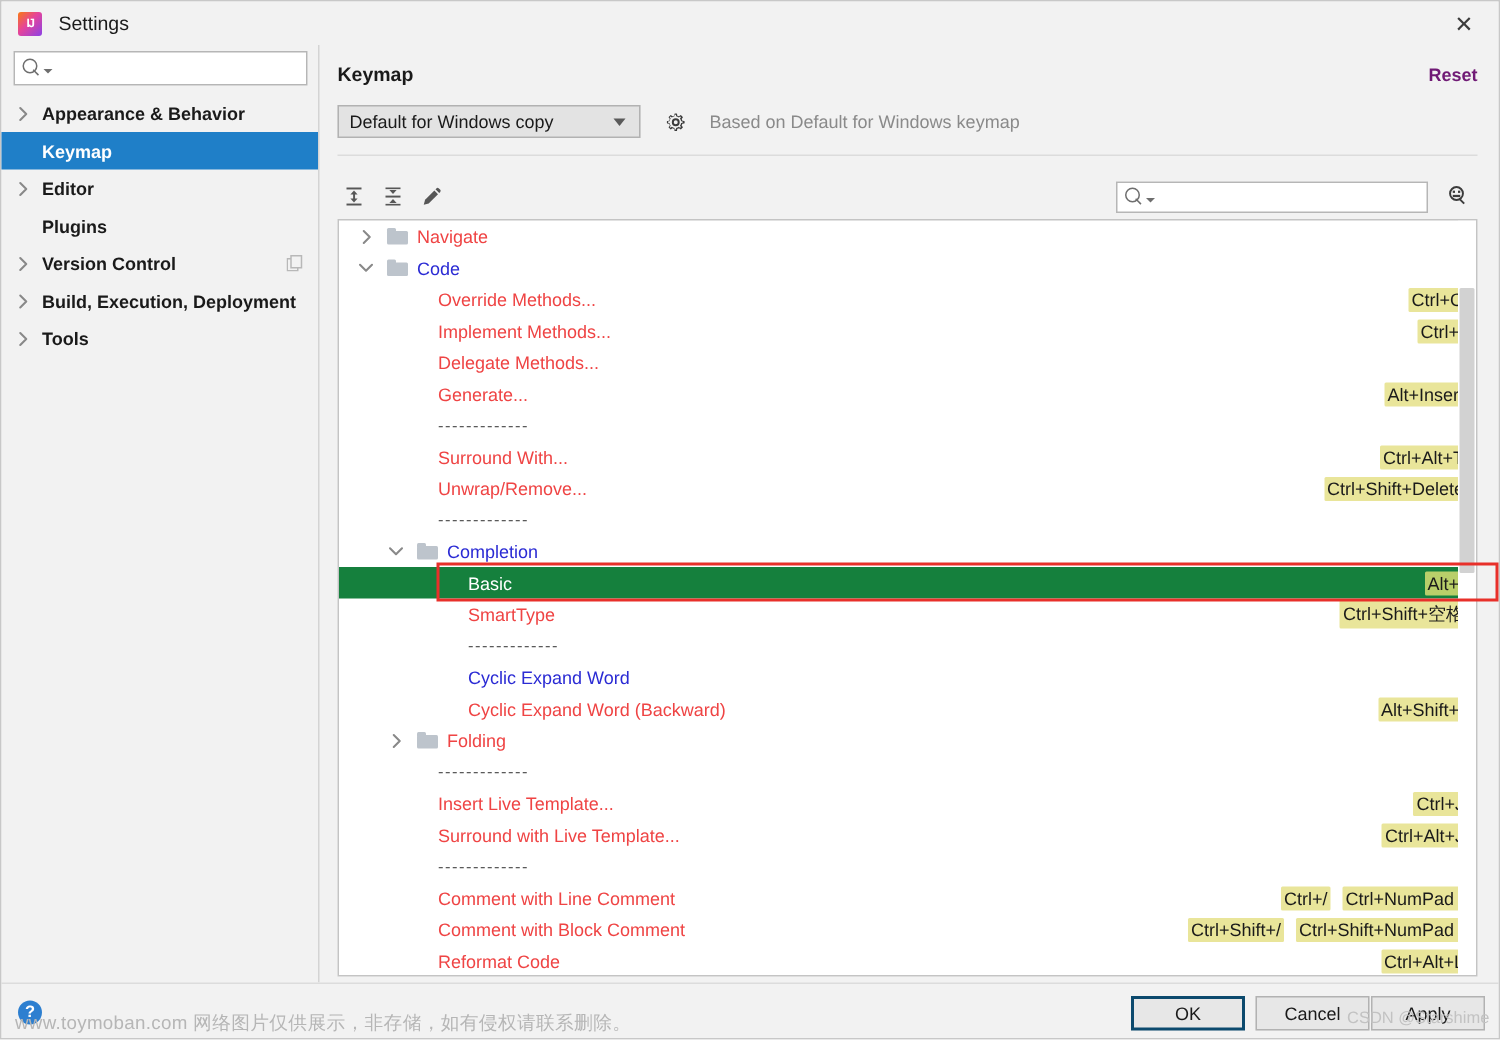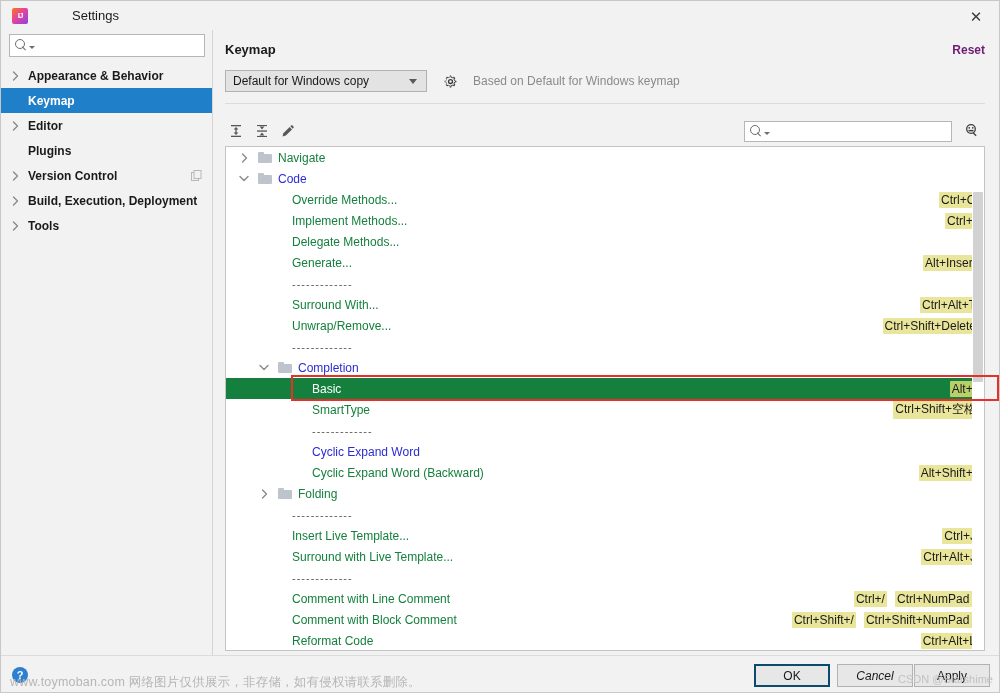--- a/index.html
+++ b/index.html
@@ -17,21 +17,21 @@
     width: 1000px; height: 693px;
     background: #f2f2f2;
     border: 1px solid #c8c8c8;
   }
 
   
   .titlebar {
     position: absolute; left: 0; top: 0;
     width: 998px; height: 29px;
     background: #f2f2f2;
-    display: flex; align-items: center; gap: 33px;
+    display: flex; align-items: center;
   }
   .app-logo {
     margin-left: 11px;
     width: 16px; height: 16px;
     border-radius: 2px;
     background: linear-gradient(135deg, #f97a12 0%, #e5449b 45%, #8b42e6 100%);
     position: relative;
     flex: none;
   }
   .app-logo::after {
@@ -224,21 +224,21 @@
     position: relative;
   }
   .folder-ic::before {
     content: ""; position: absolute; left: 0; top: 2px;
     width: 14px; height: 9px; background: #bdc4cc; border-radius: 1px;
   }
   .folder-ic::after {
     content: ""; position: absolute; left: 0; top: 0;
     width: 6px; height: 3px; background: #bdc4cc; border-radius: 1px 1px 0 0;
   }
-  .tlabel { color: #15803d; white-space: nowrap; }
+  .tlabel { color: #ef4444; white-space: nowrap; }
   .tlabel.link { color: #2b2bd4; }
   .sep-dashes {
     color: #5a5a5a; letter-spacing: 1px; font-size: 11px;
     white-space: nowrap;
   }
   .t-keys {
     margin-left: auto;
     display: flex; align-items: center; gap: 8px;
     white-space: nowrap;
   }
@@ -295,21 +295,21 @@
     font-size: 12px; color: #1a1a1a;
     font-family: "Liberation Sans", sans-serif;
     cursor: pointer;
     display: flex; align-items: center; justify-content: center;
   }
   .btn.primary {
     background: #e7e7e7;
     border: 2px solid #0c4a6e;
   }
   #btn-ok { left: 753px; }
-  #btn-cancel { left: 836px; font-style: italic; }
+  #btn-cancel { left: 836px; }
   #btn-apply { left: 913px; }
 
   
   .wm-bottom {
     position: absolute; left: 9px; top: 673px;
     font-size: 12.5px; color: #b6b6b6;
     white-space: nowrap;
     letter-spacing: .2px;
   }
   .wm-csdn {

